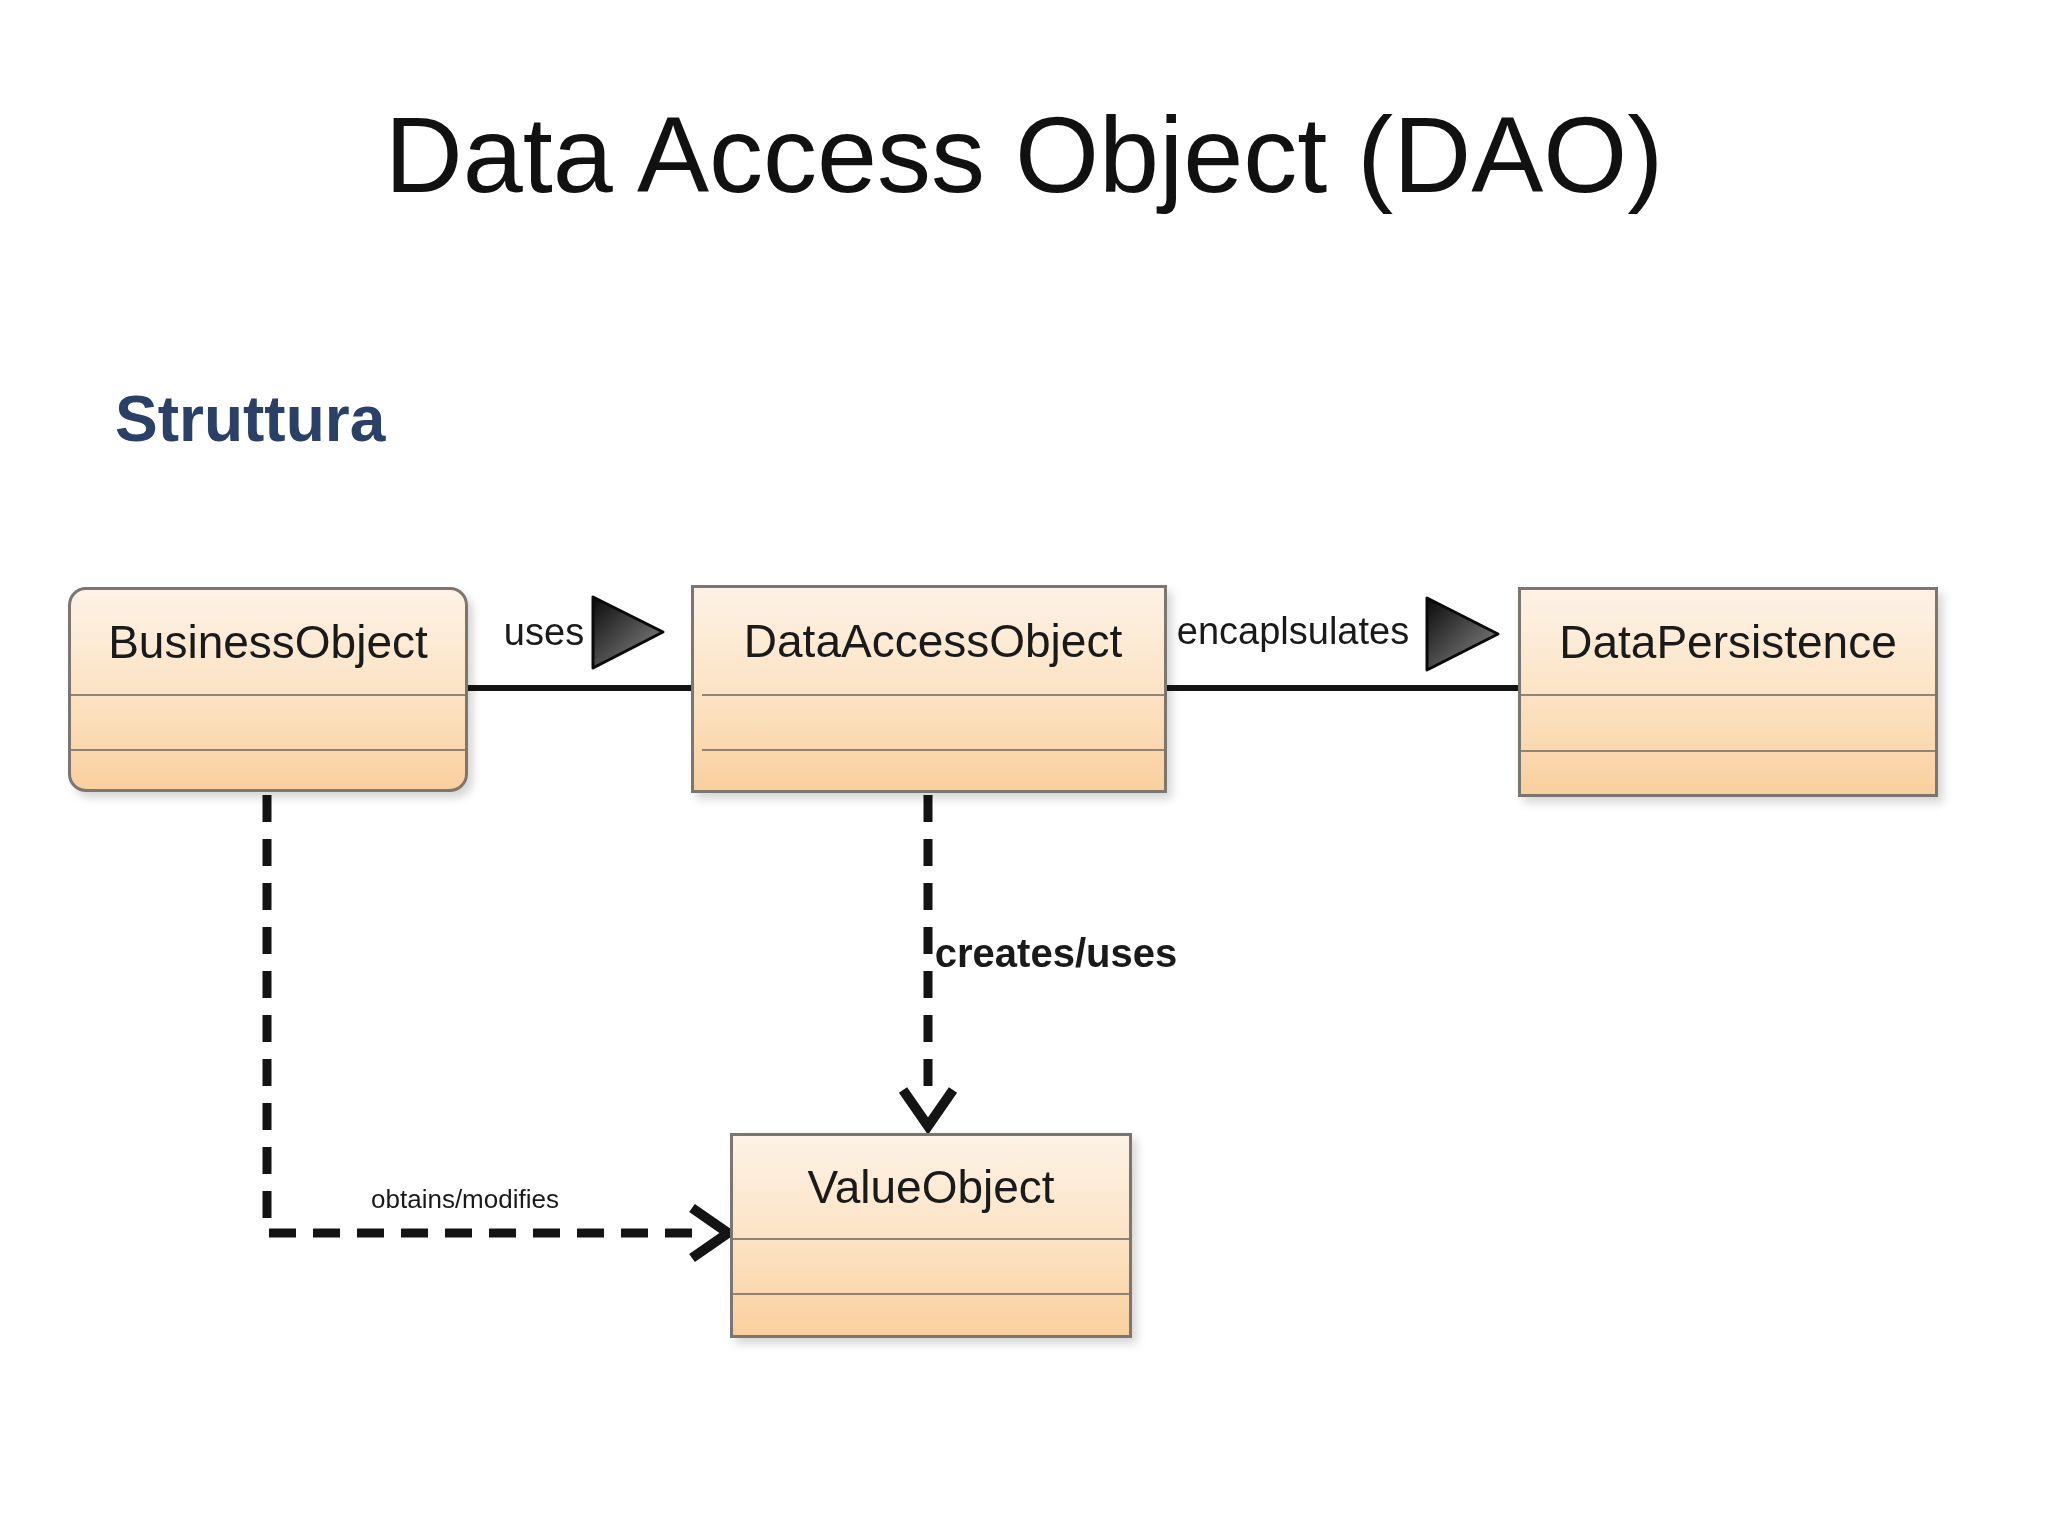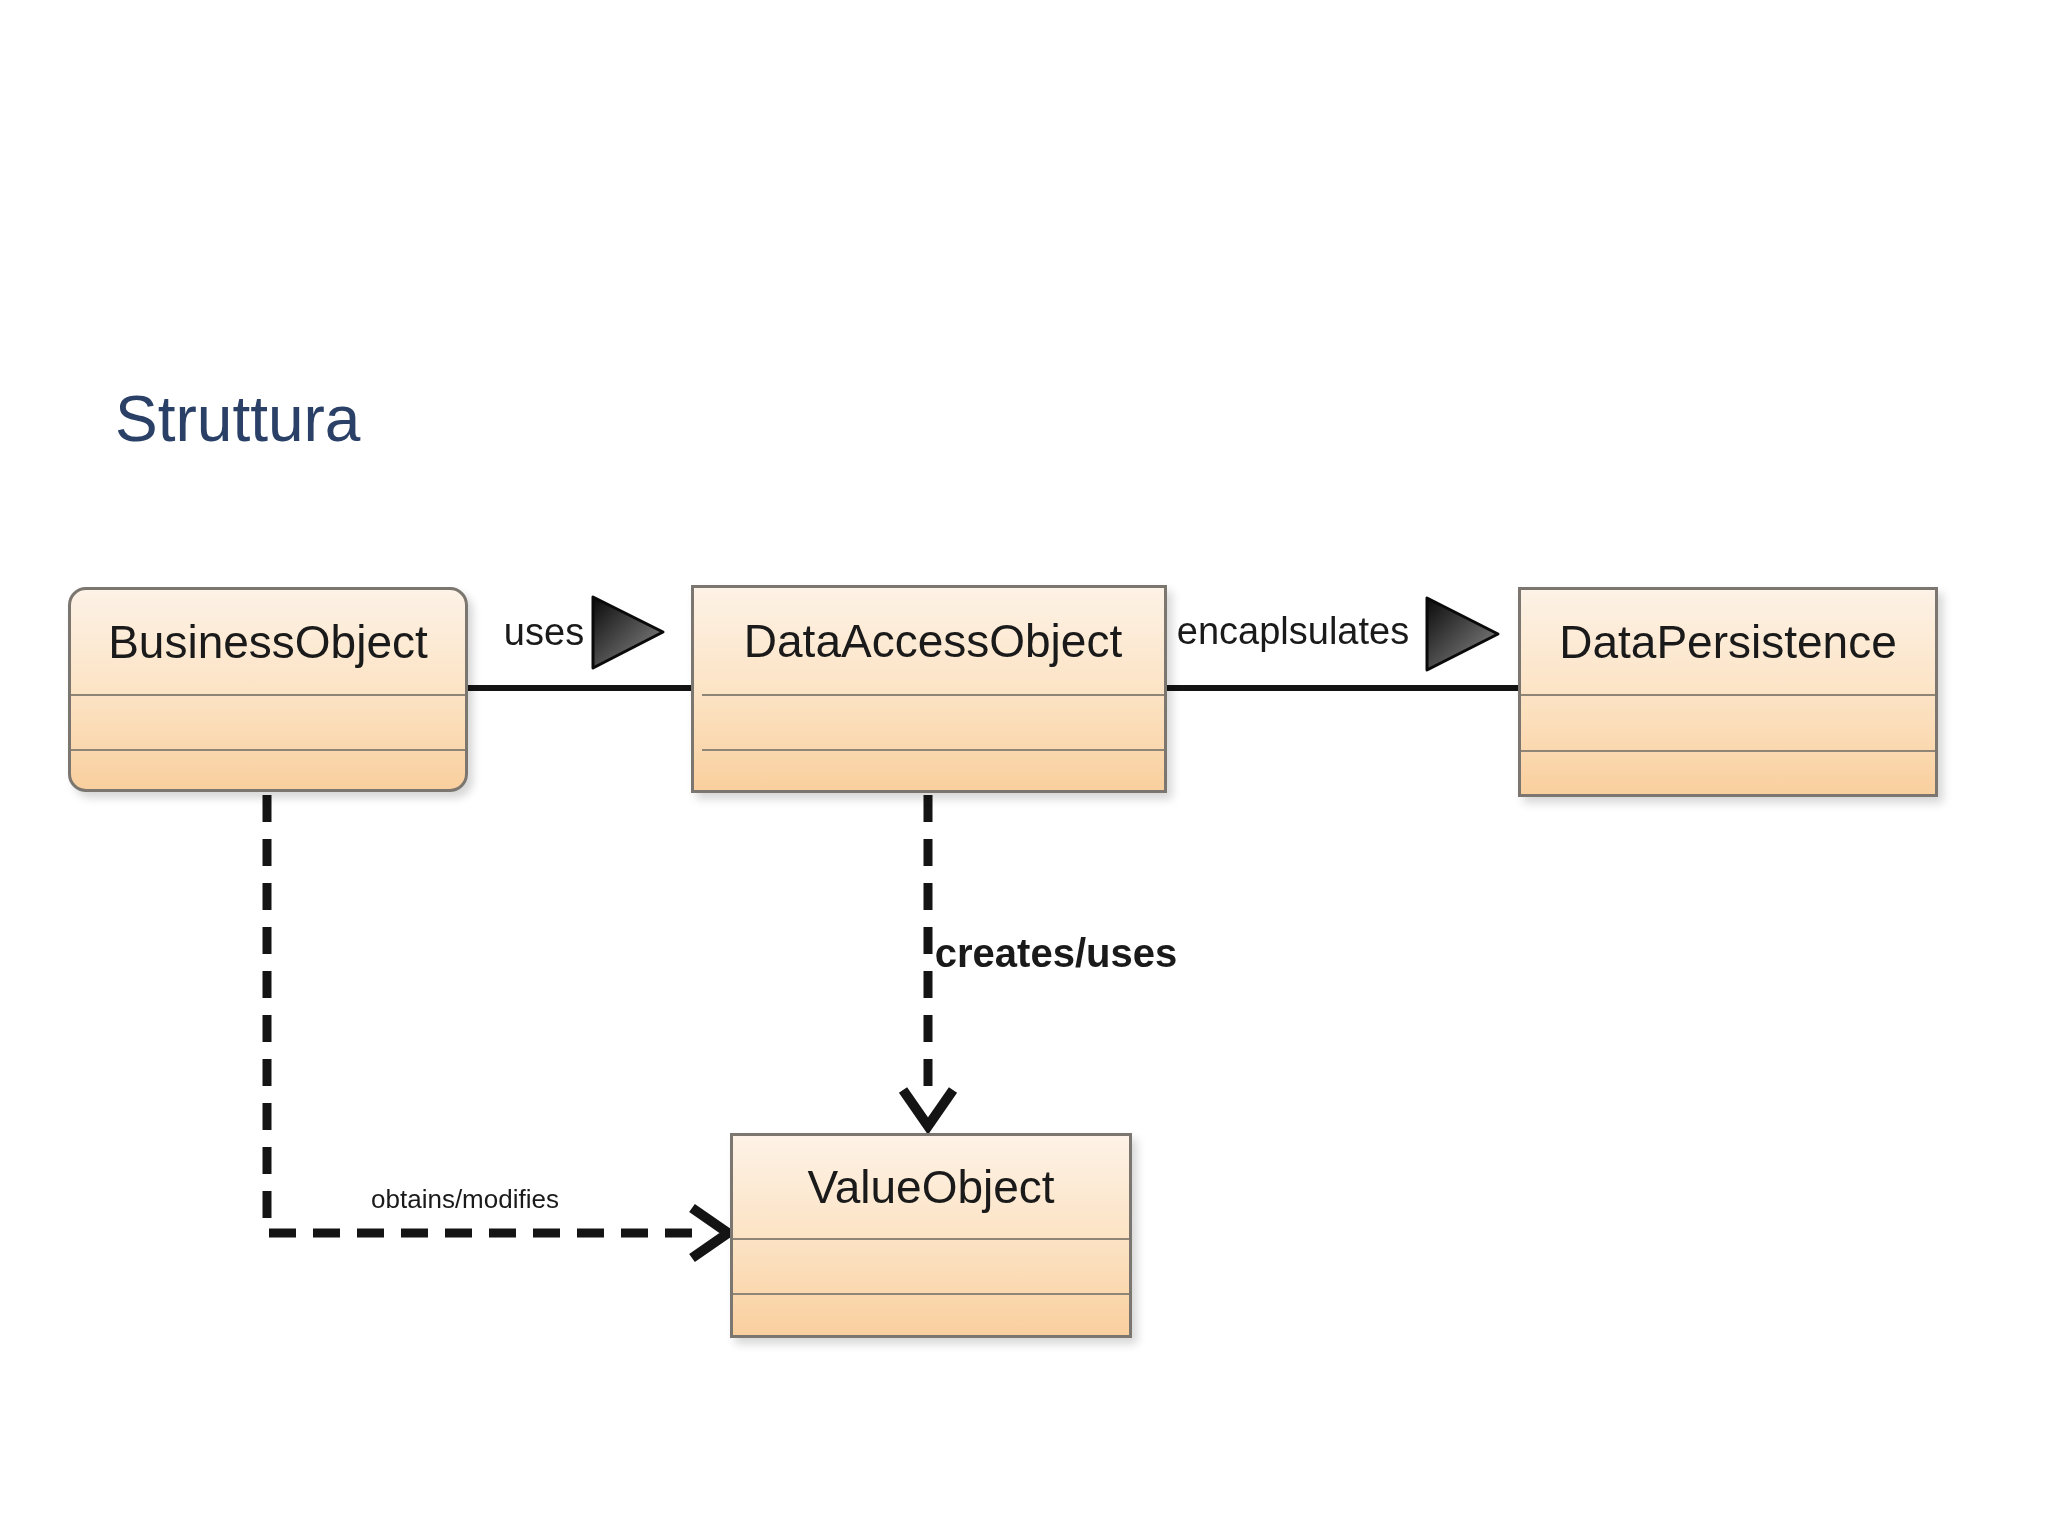--- a/index.html
+++ b/index.html
@@ -20,21 +20,21 @@
     font-size: 108px;
     font-weight: 400;
     letter-spacing: 0px;
     color: #111111;
     white-space: nowrap;
   }
   .section-heading {
     position: absolute;
     left: 115px; top: 382px;
     font-size: 64px;
-    font-weight: 400;
+    font-weight: 700;
     color: #2a4066;
   }
   
   .uml-box {
     position: absolute;
     box-sizing: border-box;
     border: 3px solid #7b766f;
     background: linear-gradient(180deg, #fdf2e6 0%, #fce2c2 55%, #f9cf9e 100%);
     box-shadow: 5px 6px 9px rgba(0,0,0,0.16);
     display: flex;
@@ -82,20 +82,21 @@
     left: 0; top: 0;
     width: 2048px; height: 1536px;
     pointer-events: none;
   }
 </style>
 </head>
 <body>
 
 <div id="page">
 
+  <div class="page-title">Data Access Object (DAO)</div>
 
   <div class="section-heading">Struttura</div>
 
   <svg id="connector-layer" viewBox="0 0 2048 1536" xmlns="http://www.w3.org/2000/svg">
     <defs>
       <linearGradient id="triGrad" x1="0" y1="0" x2="1" y2="1">
         <stop offset="0" stop-color="#0a0a0a"></stop>
         <stop offset="1" stop-color="#8f8f8f"></stop>
       </linearGradient>
     </defs>

